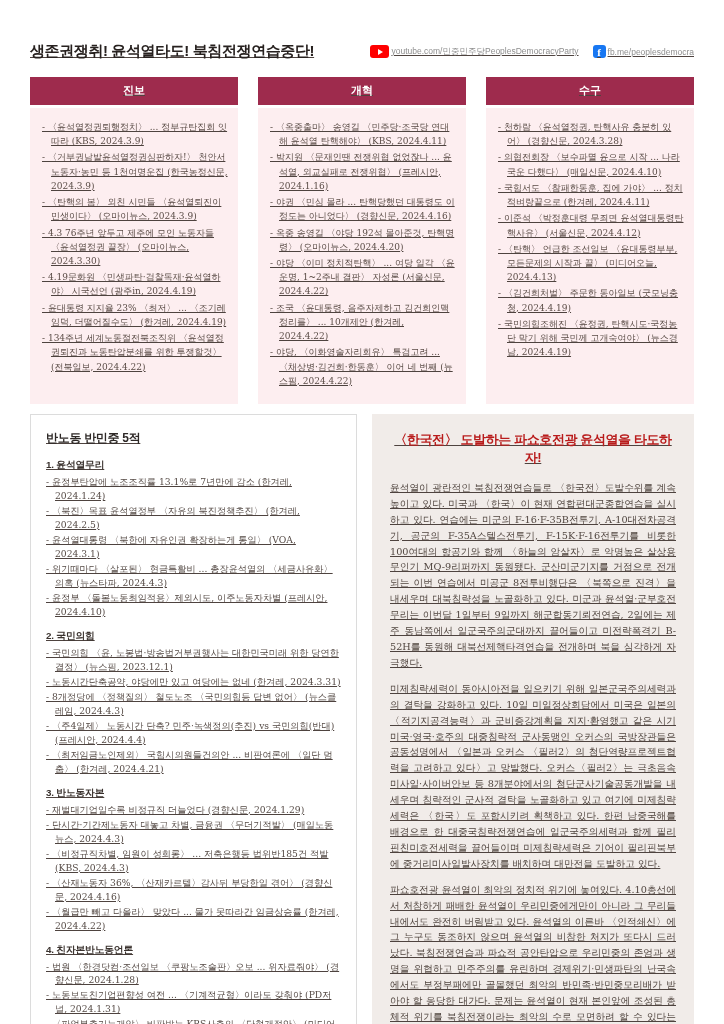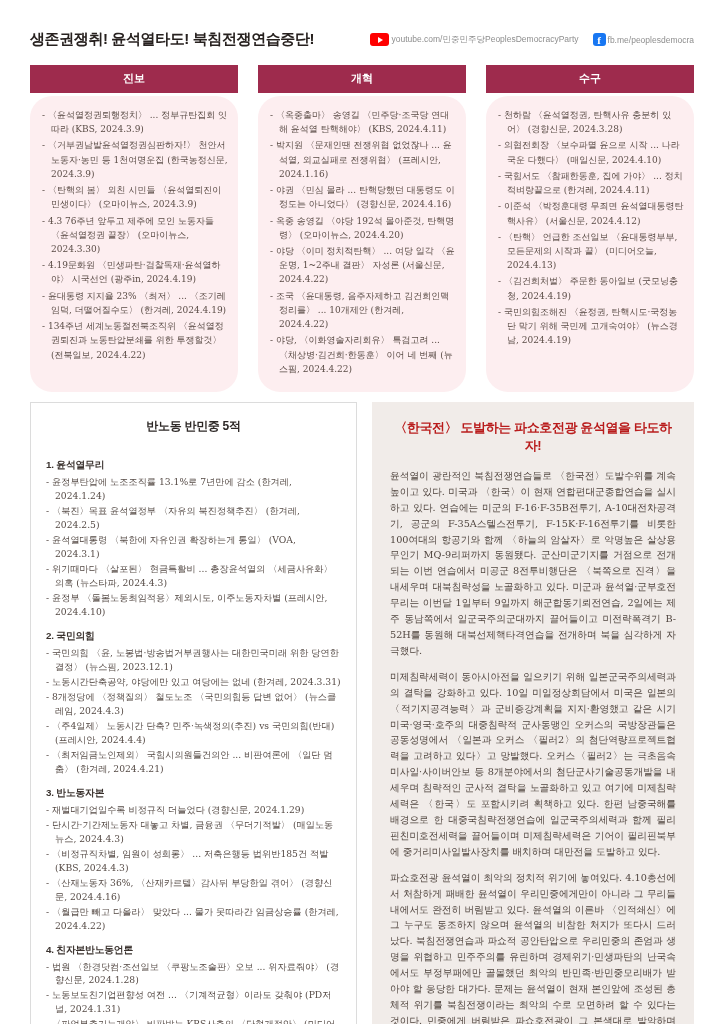--- a/index.html
+++ b/index.html
@@ -5,21 +5,21 @@
   * { margin:0; padding:0; box-sizing:border-box; }
   html,body { width:724px; }
   body {
     height:1024px;
     background:#ffffff;
     overflow:hidden;
     font-family:"DejaVu Serif","Liberation Serif",serif;
     color:#4e433f;
     -webkit-font-smoothing:antialiased;
   }
-  .page { padding:24px 30px 0 30px; width:724px; height:1024px; overflow:hidden; }
+  .page { padding:36px 30px 0 30px; width:724px; height:1024px; overflow:hidden;text-decoration:underline; }
 
   
   .masthead { display:flex; justify-content:space-between; align-items:center; padding:6px 0 10px 0; }
   .slogan {
     font-family:"Liberation Sans","DejaVu Sans",sans-serif;
     font-weight:bold; font-size:15px; color:#27211f; letter-spacing:-0.4px; white-space:nowrap;
   }
   .social { display:flex; align-items:center; gap:14px; white-space:nowrap; overflow:hidden;
     font-family:"Liberation Sans","DejaVu Sans",sans-serif; font-size:8.5px; color:#8e8e8e; }
   .social-item { display:inline-flex; align-items:center; gap:2px; }
@@ -31,29 +31,29 @@
     font-family:"Liberation Serif","DejaVu Serif",serif; font-weight:bold; font-size:11px; line-height:12px; overflow:hidden; }
 
   
   .press-table { display:grid; grid-template-columns:1fr 1fr 1fr; column-gap:20px; margin-top:6px; }
   .col { display:flex; flex-direction:column; }
   .col-head {
     background:var(--accent,#9e2b4d); color:#ffffff; text-align:center;
     font-family:"Liberation Sans","DejaVu Sans",sans-serif; font-weight:bold; font-size:11px;
     padding:6px 0 7px 0; margin-bottom:3px;
   }
-  .col-body { background:var(--table_bg,#fdeef0); flex:1; padding:12px 10px 14px 12px;border-radius:22px; }
+  .col-body { background:var(--table_bg,#fdeef0); flex:1; padding:12px 10px 14px 12px; }
   .col-body .item { font-size:9px; line-height:1.58; color:#5a4c46; padding-left:9px; text-indent:-9px; margin-bottom:2px; }
 
   
   .bottom { display:grid; grid-template-columns:327px 1fr; column-gap:15px; margin-top:10px; align-items:stretch; }
   .panel-left { background:#ffffff; border:1px solid #dcdcdc; padding:13px 15px 14px 15px; }
   .panel-left h2 {
     font-family:"Liberation Sans","DejaVu Sans",sans-serif; font-weight:bold; font-size:12px;
-    color:#2e2927; text-align:center; margin:2px 0 24px 0; letter-spacing:-0.3px;
+    color:#2e2927; text-align:left; margin:2px 0 12px 0; letter-spacing:-0.3px;
   }
   .section { margin-bottom:11px; }
   .section h3 {
     font-family:"Liberation Sans","DejaVu Sans",sans-serif; font-weight:bold; font-size:9.8px;
     color:#3a322e; margin-bottom:3px; letter-spacing:-0.2px;
   }
   .section .item { font-size:9.2px; line-height:1.52; color:#554a45; padding-left:9px; text-indent:-9px; margin-bottom:1px; }
 
   .panel-right { background:var(--panel_bg,#f1ece9); padding:15px 18px 14px 18px; }
   .panel-right h2 {

